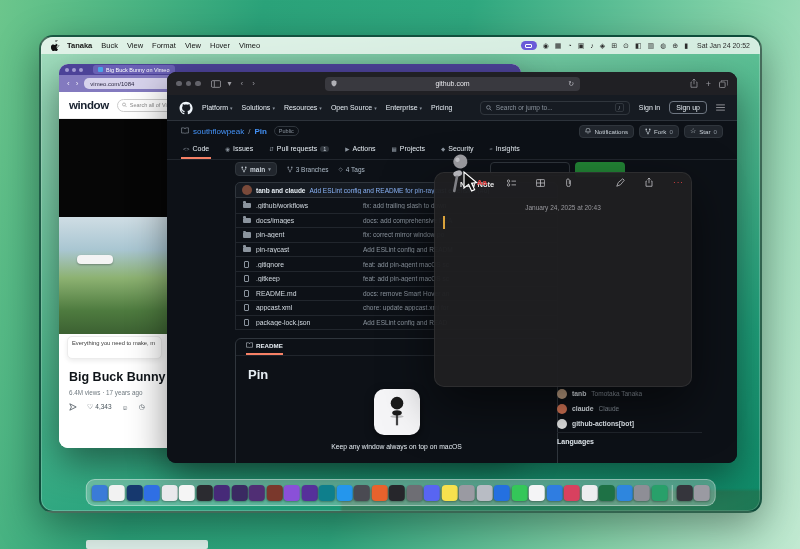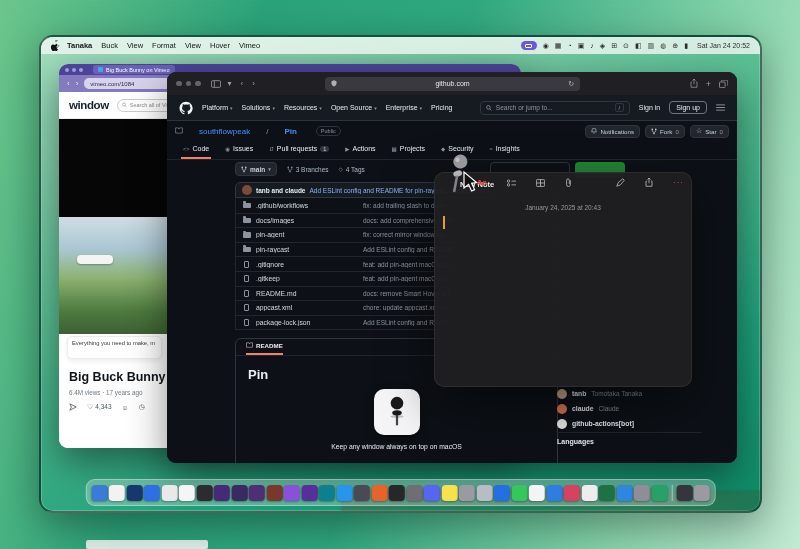--- a/index.html
+++ b/index.html
@@ -69,21 +69,21 @@
 
   .ghnav{height:26px;background:#161b22;border-bottom:1px solid #2d333b;display:flex;align-items:center;padding:0 12px;gap:9px}
   .ghlogo{flex:none}
   .gnav-item{display:flex;align-items:center;gap:2px;font-size:7px;color:#e6edf3;white-space:nowrap}
   .gnav-item .nchev{color:#8b949e;font-size:5px}
   .gsearch{margin-left:auto;width:150px;height:14px;border:1px solid #30363d;border-radius:4px;display:flex;align-items:center;gap:4px;padding:0 5px;color:#8b949e;font-size:6.5px}
   .gkey{margin-left:auto;width:9px;height:9px;border:1px solid #30363d;border-radius:2px;font-size:5.5px;display:flex;align-items:center;justify-content:center}
   .signin{font-size:7px;color:#e6edf3;white-space:nowrap}
   .signup{font-size:7px;color:#e6edf3;border:1px solid #6e7681;border-radius:4px;padding:2px 6px;white-space:nowrap}
 
-  .repohdr{height:20px;display:flex;align-items:center;padding:0 8px;gap:16px}
+  .repohdr{height:20px;display:flex;align-items:center;padding:0 14px;gap:4px}
   .rh-ico{color:#8b949e}
   .rlink{font-size:8px;color:#4493f8}
   .rsep{font-size:8px;color:#8b949e}
   .rname{font-size:8px;font-weight:bold;color:#4493f8}
   .pubbadge{font-size:5.5px;color:#8b949e;border:1px solid #30363d;border-radius:7px;padding:1px 4px;margin-left:3px}
   .rh-actions{margin-left:auto;display:flex;gap:5px}
   .ghbtn{height:13px;background:#21262d;border:1px solid #30363d;border-radius:4px;display:flex;align-items:center;gap:3px;padding:0 5px;font-size:6.2px;color:#c9d1d9;white-space:nowrap}
   .ghbtn .ct{color:#8b949e}
 
   .ghtabs{height:19px;border-bottom:1px solid #21262d;display:flex;align-items:flex-end;padding:0 14px;gap:12px}

